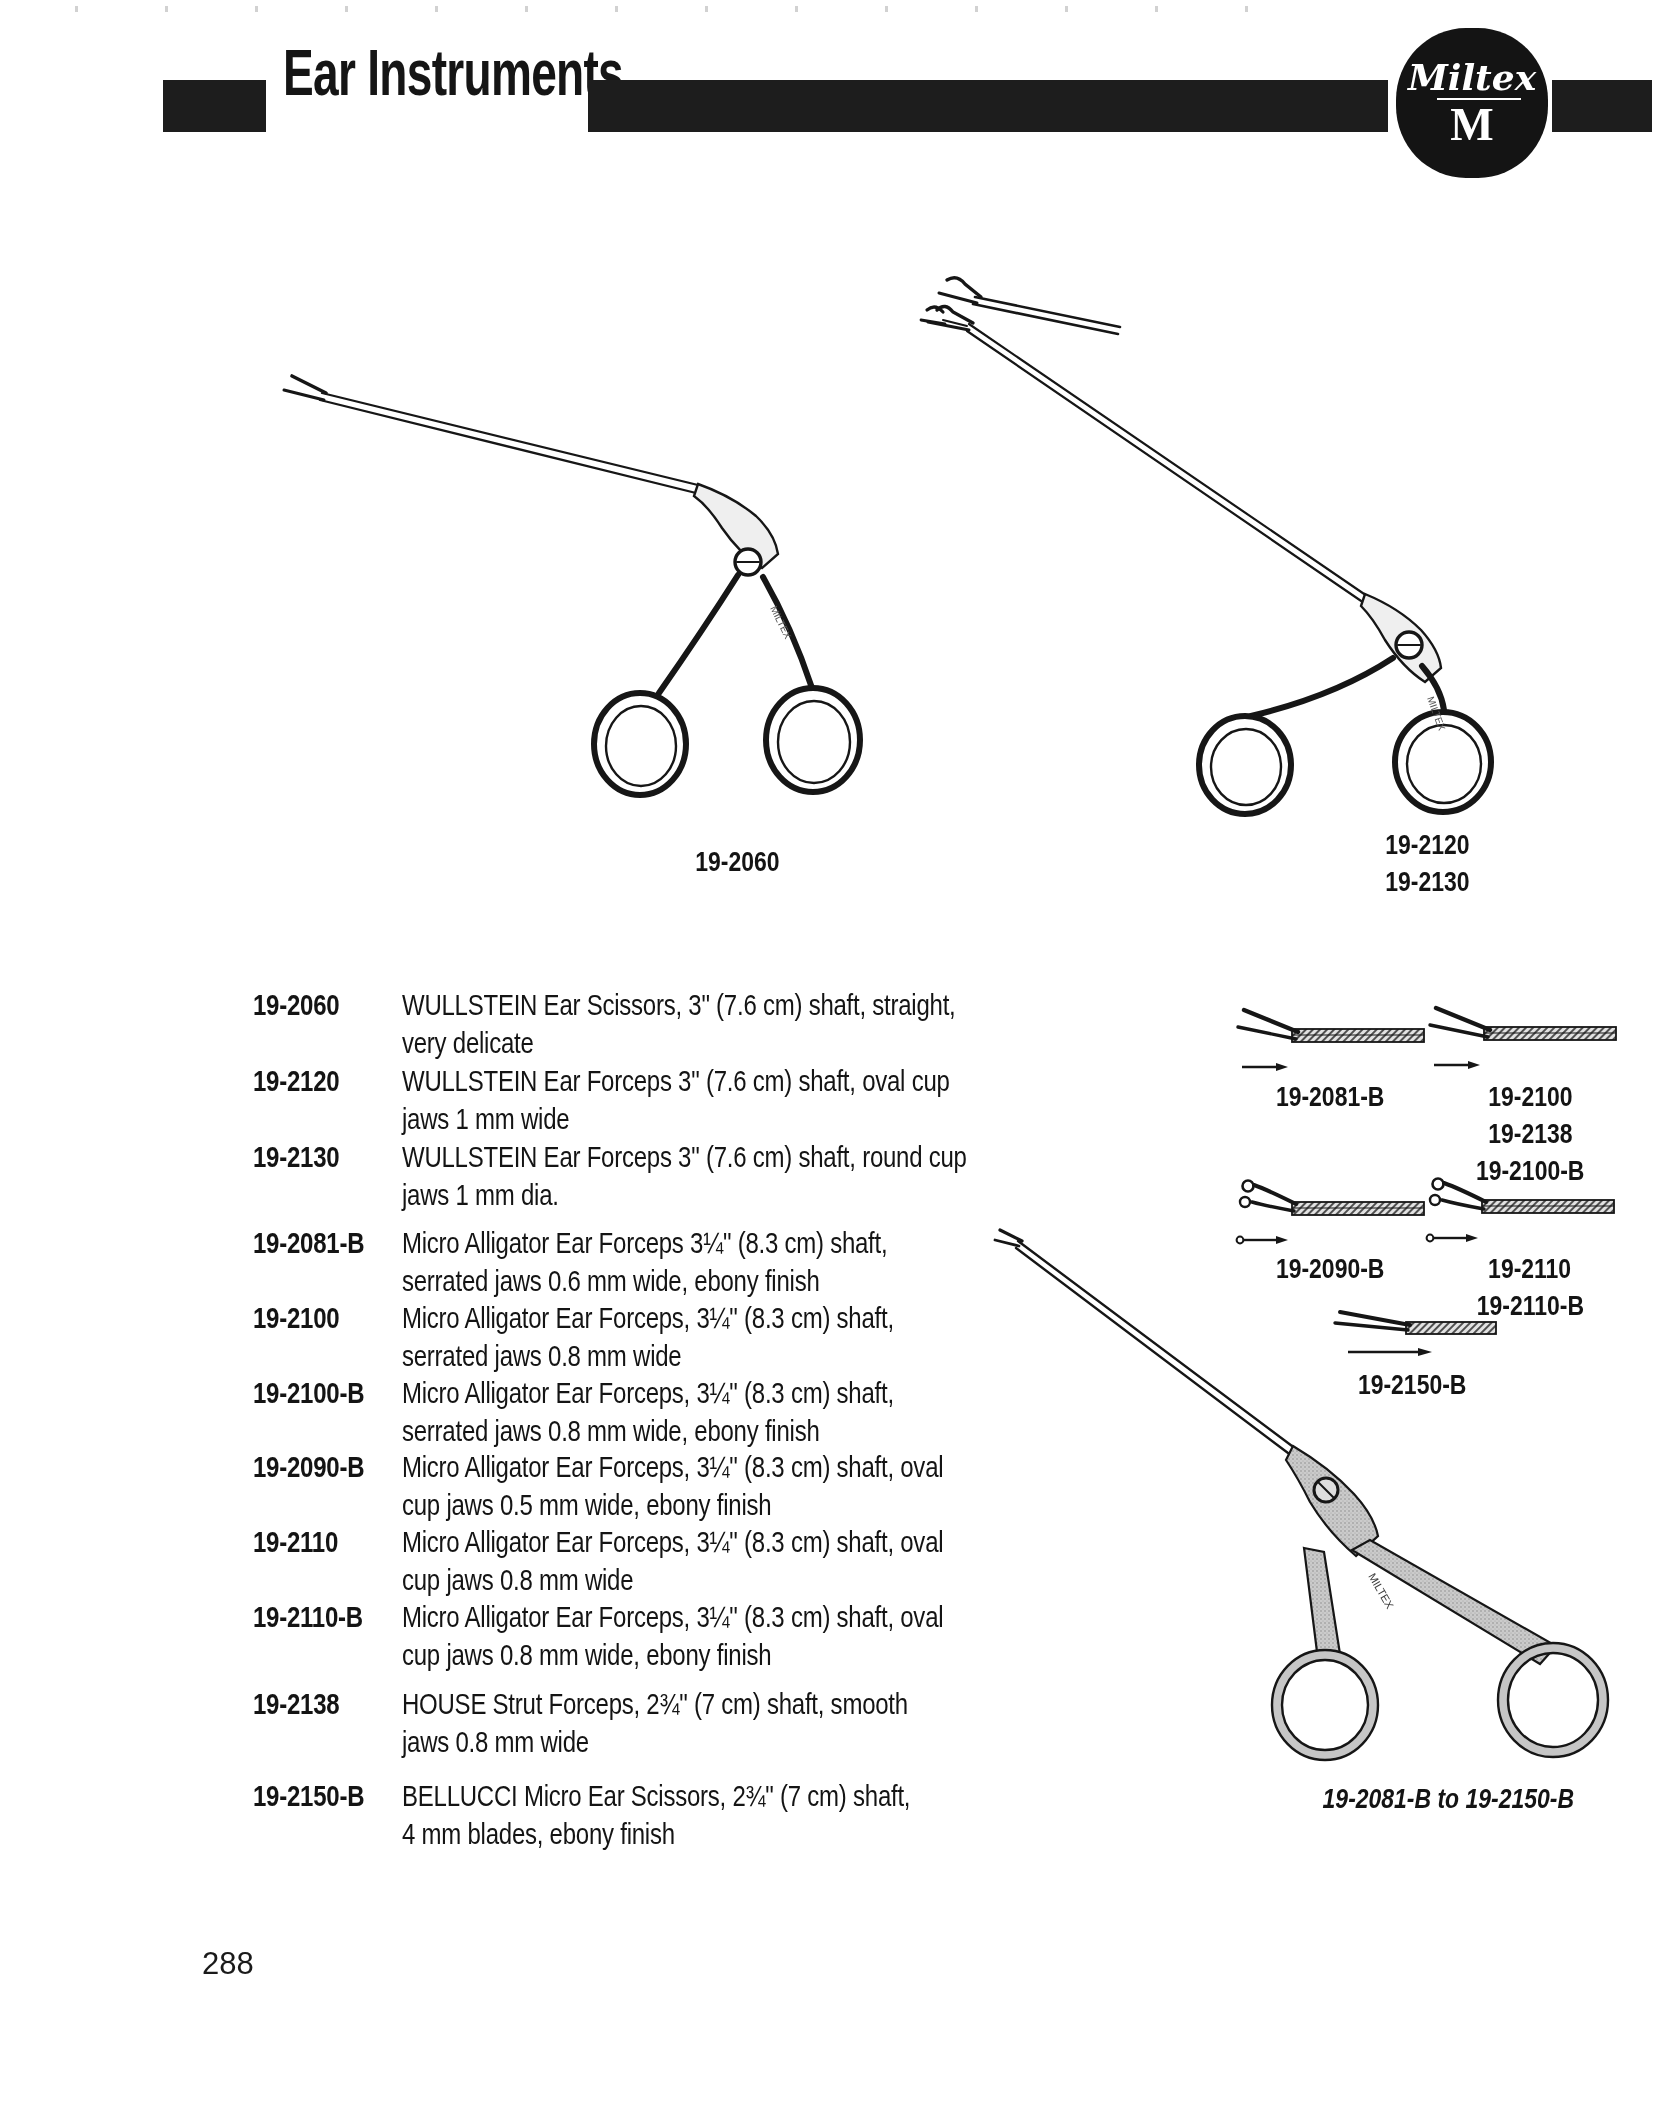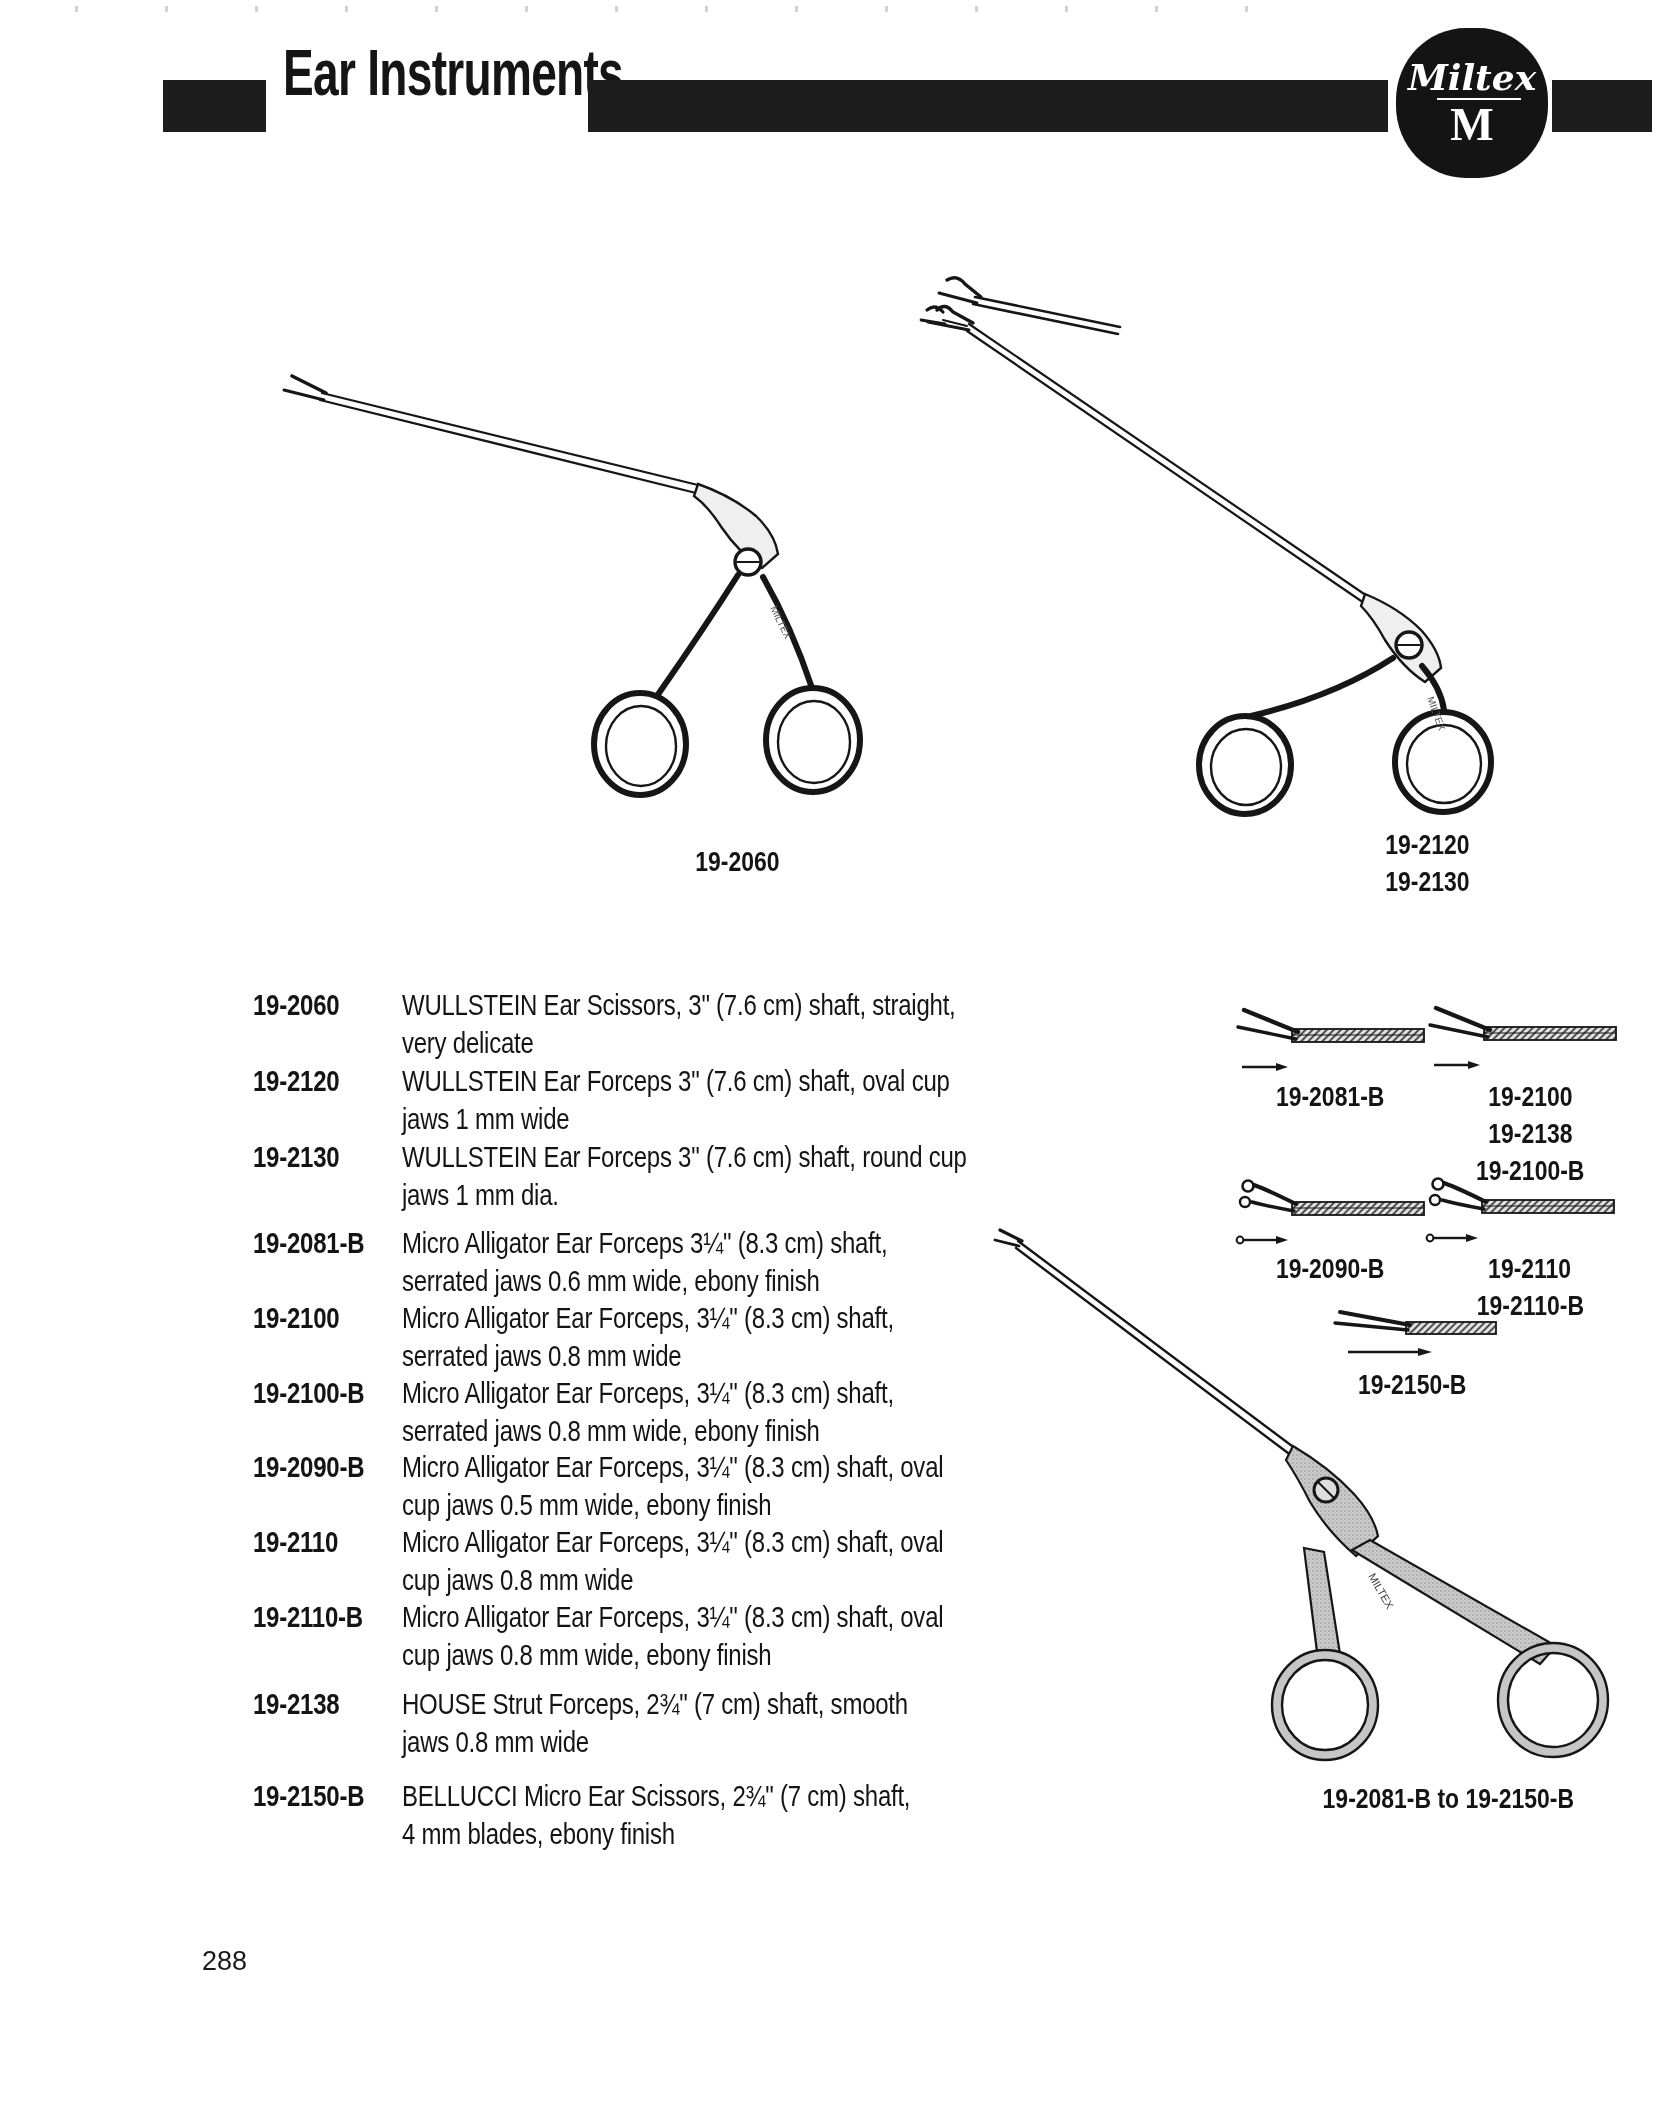--- a/index.html
+++ b/index.html
@@ -30,21 +30,21 @@
   }
   .figlabel span{display:inline-block;transform:scaleX(0.82);transform-origin:50% 50%;white-space:nowrap;}
   
   .prow{position:absolute;left:0;width:1100px;font-size:30px;}
   .pcode{position:absolute;left:253px;top:0;font-weight:700;transform:scaleX(0.8);
     transform-origin:0 0;white-space:nowrap;letter-spacing:-0.3px;}
   .pl1,.pl2{position:absolute;left:402px;transform:scaleX(0.8);transform-origin:0 0;
     white-space:nowrap;letter-spacing:-0.3px;}
   .pl1{top:0;}
   .pl2{top:38px;}
-  .pagenum{position:absolute;left:202px;top:1946px;font-size:27px;color:#1a1a1a;}
+  .pagenum{position:absolute;left:202px;top:1946px;font-size:31px;color:#1a1a1a;}
   .artifacts{position:absolute;left:75px;top:6px;width:1200px;height:6px;
     background:repeating-linear-gradient(to right,#9a9a9a 0 3px,transparent 3px 90px);
     opacity:.45;}
   svg{position:absolute;overflow:visible;}
 </style>
 </head>
 <body>
 
 <div class="artifacts"></div>
 
@@ -306,17 +306,17 @@
       <ellipse cx="337" cy="479" rx="43" ry="45" stroke-width="2.4"></ellipse>
     </g>
 
     <g>
       <ellipse cx="565" cy="474" rx="50" ry="52" stroke="#c6c6c6" stroke-width="10"></ellipse>
       <ellipse cx="565" cy="474" rx="55" ry="57" stroke-width="2.4"></ellipse>
       <ellipse cx="565" cy="474" rx="45" ry="47" stroke-width="2.4"></ellipse>
     </g>
   </g>
 </svg>
-<div class="figlabel" style="left:1295px;top:1780px;width:265px;">
+<div class="figlabel" style="left:1295px;top:1780px;width:265px;font-style:italic;">
   <span>19-2081-B to 19-2150-B</span>
 </div>
 
 <div class="pagenum">288</div>
 
 </body></html>

